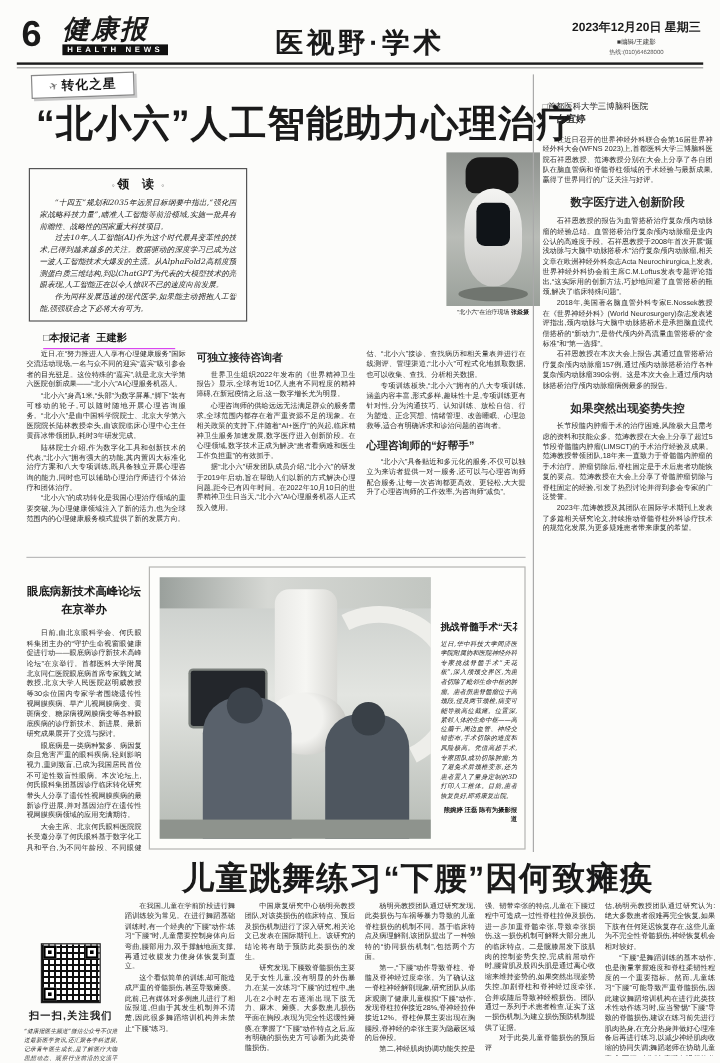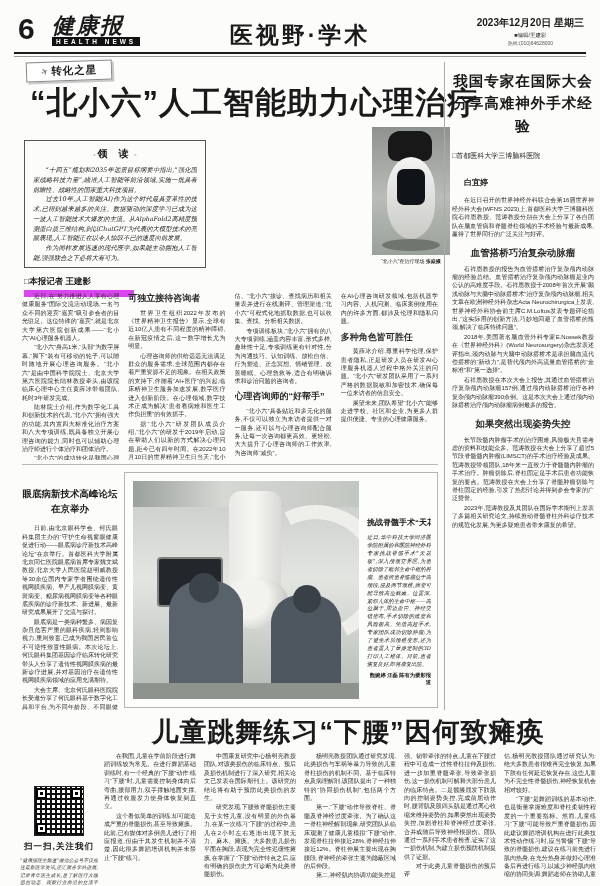--- a/index.html
+++ b/index.html
@@ -41,42 +41,42 @@
   .body-text p.noindent { text-indent:0; }
   .col-sub { font-size:9px; font-weight:bold; text-align:left; margin:5px 0 4px; text-indent:0 !important; }
   .kaiti { font-family:"DejaVu Serif", serif; font-style:italic; }
 
   
   .leader-box { left:24px; top:140px; width:182px; height:128px; border:1px solid #555; padding:6px 8px; box-sizing:border-box; }
   .leader-title { text-align:center; font-size:10px; font-weight:bold; letter-spacing:4px; margin-bottom:4px; }
   .leader-title .dot { font-size:7px; color:#666; letter-spacing:0; }
   .leader-text { font-size:6.3px; line-height:1.55; text-align:justify; color:#222; overflow:hidden; height:96px; }
   .leader-text p { margin:0; text-indent:2em; }
-  .reporter { left:24px; top:276px; font-size:8.5px; font-weight:bold; border-bottom:7px solid #d946ef; padding-bottom:2px; width:110px; }
+  .reporter { left:36px; top:276px; font-size:8.5px; font-weight:bold; border-bottom:1px solid #d946ef; padding-bottom:2px; width:110px;font-family:Liberation Mono, monospace; }
 
   
   .main-cols { left:22px; top:292px; width:416px; height:168px; display:flex; gap:9px; }
   .main-cols .col { flex:1 1 0; overflow:hidden; }
   .main-rule { left:22px; top:464px; width:416px; border-top:1px solid #bbb; }
 
   
   .robot-photo { left:372px; top:127px; width:78px; height:128px; background:linear-gradient(180deg,#8f938f 0%,#b9bcb7 55%,#9aa09a 100%); overflow:hidden; }
   .r-head { position:absolute; top:4px; left:16px; width:44px; height:30px; background:#181818; border-radius:12px 12px 8px 8px; }
   .r-body { position:absolute; top:30px; left:15px; width:48px; height:82px; background:linear-gradient(180deg,#f4f4f2,#c9c9c6); border-radius:24px/34px; }
   .r-screen { position:absolute; top:42px; left:25px; width:28px; height:36px; background:#101418; border-radius:7px; }
   .r-base { position:absolute; bottom:4px; left:10px; width:58px; height:12px; background:#70756f; border-radius:50%; }
   .robot-cap { left:372px; top:258px; width:78px; font-size:5px; line-height:1.5; text-align:center; color:#222; }
   .robot-cap .credit { font-weight:bold; }
 
   
   .v-divider { left:444px; top:62px; height:648px; border-left:1px solid #aaa; }
   .right-col { left:452px; top:70px; width:142px; height:640px; overflow:hidden; }
   .right-headline { text-align:center; font-size:14.5px; font-weight:bold; line-height:1.55; letter-spacing:1px; }
   .right-byline { margin-top:14px; font-size:7px; color:#222; }
-  .right-byline .name { font-weight:bold; font-size:8px; margin-left:12px; margin-top:16px; }
+  .right-byline .name { font-weight:bold; font-size:8px; margin-left:12px; margin-top:0; }
   .right-col .body-text { margin-top:8px; }
   .side-sub { font-size:9.5px; font-weight:bold; text-align:center; margin:8px 0 5px; }
 
   
   .eye-col { left:22px; top:472px; width:96px; height:238px; overflow:hidden; }
   .eye-head { text-align:center; font-size:9.5px; font-weight:bold; line-height:1.6; margin:14px 0 8px; }
 
   
   .photo-box { left:124px; top:472px; width:314px; height:236px; border:1px solid #b5b5b2; box-sizing:border-box; background:#fdfdfb; }
   .s-photo { position:absolute; left:8px; top:8px; width:226px; height:218px; background:linear-gradient(180deg,#c7cbc8 0%,#e3e5e1 45%,#b5bab4 100%); overflow:hidden; }
@@ -178,42 +178,32 @@
       <p>心理咨询师的供给远远无法满足群众的服务需求,全球范围内都存在着严重资源不足的现象。在相关政策的支持下,伴随着“AI+医疗”的兴起,临床精神卫生服务加速发展,数字医疗进入创新阶段。在心理领域,数字技术正成为解决“患者看病难和医生工作负担重”的有效抓手。</p>
       <p>据“北小六”研发团队成员介绍,“北小六”的研发于2019年启动,旨在帮助人们以新的方式解决心理问题,距今已有四年时间。在2022年10月10日的世界精神卫生日当天,“北小六”AI心理服务机器人正式投入使用。</p>
 
     </div>
     <div class="col">
       <p class="noindent">估、“北小六”接诊、查找病历和相关量表并进行在线测评、管理渠道;“北小六”可程式化地抓取数据,也可以收集、查找、分析相关数据。</p>
       <p>专项训练板块,“北小六”拥有的八大专项训练,涵盖内容丰富,形式多样,趣味性十足,专项训练更有针对性,分为沟通技巧、认知训练、放松自信、行为塑造、正念冥想、情绪管理、改善睡眠、心理急救等,适合有明确诉求和诊治问题的咨询者。</p>
       <div class="col-sub">心理咨询师的“好帮手”</div>
       <p>“北小六”具备贴近和多元化的服务,不仅可以独立为来访者提供一对一服务,还可以与心理咨询师配合服务,让每一次咨询都更高效、更轻松,大大提升了心理咨询师的工作效率,为咨询师“减负”。</p>
     </div>
-    <div class="col">
-      <p class="noindent">在AI心理咨询研发领域,包括机器学习内容、人机问测、临床案例使用在内的许多方面,都涉及伦理和隐私问题。</p>
-      <div class="col-sub">多种角色皆可胜任</div>
-      <p>黄薛冰介绍,尊重科学伦理,保护患者隐私,正是研发人员在研发AI心理服务机器人过程中格外关注的问题。“北小六”研发团队采用了一系列严格的数据脱敏和加密技术,确保每一位来访者的信息安全。</p>
-      <p>展望未来,团队希望“北小六”能够走进学校、社区和企业,为更多人群提供便捷、专业的心理健康服务。</p>
-    </div>
   </div>
   <div class="abs main-rule"></div>
 
   <div class="abs v-divider"></div>
   <div class="abs right-col">
-    <div class="right-headline">
-      <div>我国专家在国际大会</div>
-      <div>分享高难神外手术经验</div>
-    </div>
     <div class="right-byline">
       <div>□首都医科大学三博脑科医院</div>
       <div class="name">白宜婷</div>
     </div>
     <div class="body-text">
       <p>在近日召开的世界神经外科联合会第16届世界神经外科大会(WFNS 2023)上,首都医科大学三博脑科医院石祥恩教授、范涛教授分别在大会上分享了各自团队在脑血管病和脊髓脊柱领域的手术经验与最新成果,赢得了世界同行的广泛关注与好评。</p>
-      <div class="side-sub">血管搭桥巧治复杂动脉瘤</div>
+      <div class="side-sub">数字医疗进入创新阶段</div>
       <p>石祥恩教授的报告为血管搭桥治疗复杂颅内动脉瘤的经验总结。血管搭桥治疗复杂颅内动脉瘤是业内公认的高难度手段。石祥恩教授于2008年首次开展“颞浅动脉与大脑中动脉搭桥术”治疗复杂颅内动脉瘤,相关文章在欧洲神经外科杂志Acta Neurochirurgica上发表,世界神经外科协会前主席C.M.Loftus发表专题评论指出,“这实际用的创新方法,巧妙地回避了血管搭桥的瓶颈,解决了临床特殊问题”。</p>
       <p>2018年,美国著名脑血管外科专家E.Nossek教授在《世界神经外科》(World Neurosurgery)杂志发表述评指出,颈内动脉与大脑中动脉搭桥术是承担脑血流代偿搭桥的“新动力”,是替代颅内外高流量血管搭桥的“金标准”和“第一选择”。</p>
       <p>石祥恩教授在本次大会上报告,其通过血管搭桥治疗复杂颅内动脉瘤157例,通过颅内动脉搭桥治疗各种复杂颅内动脉瘤390余例。这是本次大会上通过颅内动脉搭桥治疗颅内动脉瘤病例最多的报告。</p>
       <div class="side-sub">如果突然出现姿势失控</div>
       <p>长节段髓内肿瘤手术的治疗困难,风险极大且需考虑的资料和技能众多。范涛教授在大会上分享了超过5节段脊髓髓内肿瘤(LIMSCT)的手术治疗经验及成果。范涛教授带领团队,18年来一直致力于脊髓髓内肿瘤的手术治疗。肿瘤切除后,脊柱固定是手术后患者功能恢复的要点。范涛教授在大会上分享了脊髓肿瘤切除与脊柱固定的经验,引发了热烈讨论并得到参会专家的广泛赞誉。</p>
       <p>2023年,范涛教授及其团队在国际学术期刊上发表了多篇相关研究论文,持续推动脊髓脊柱外科诊疗技术的规范化发展,为更多疑难患者带来康复的希望。</p>
     </div>
   </div>
 
   <div class="abs eye-col">

